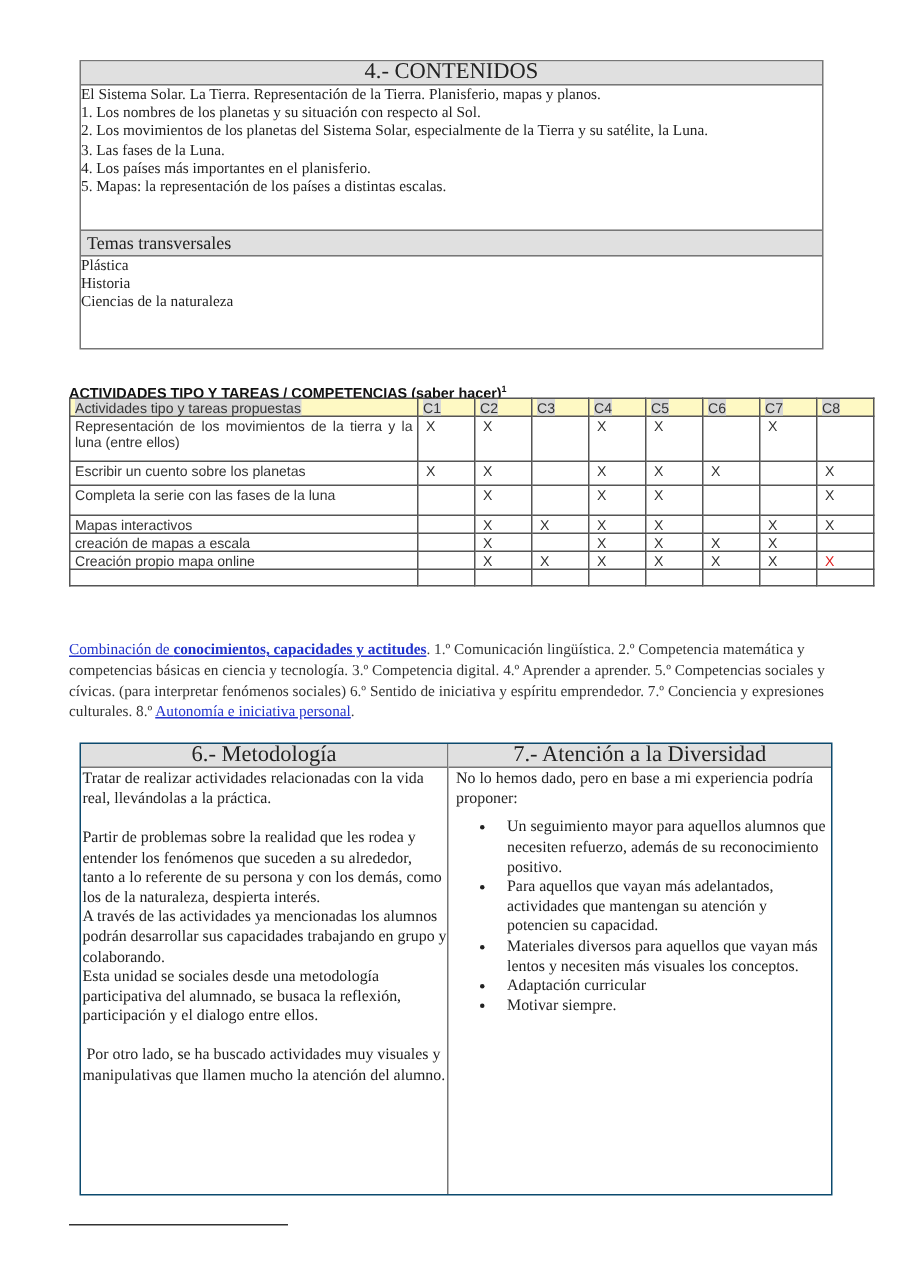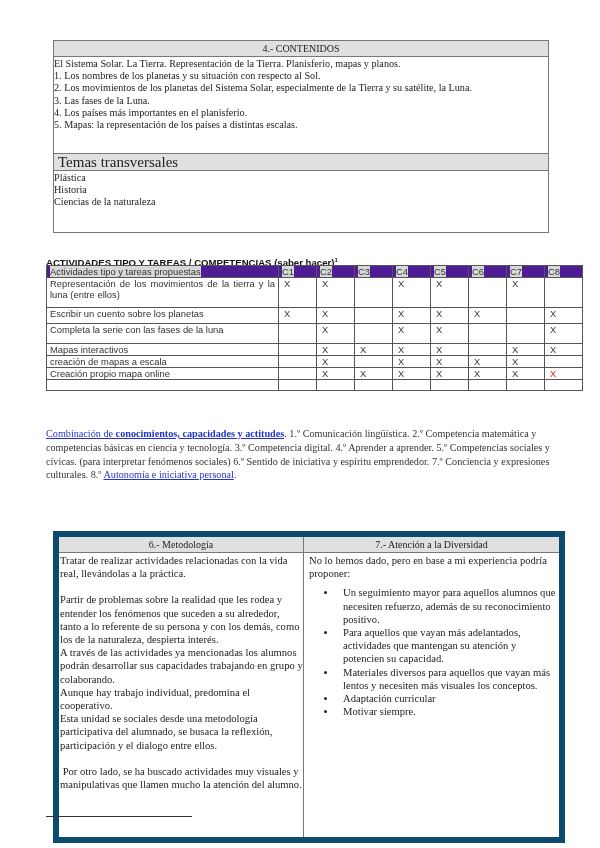--- a/index.html
+++ b/index.html
@@ -1,43 +1,43 @@
 <!DOCTYPE html>
 <html><head>
 <meta charset="utf-8">
 <style>
   html, body { margin:0; padding:0; background:#ffffff; }
   body { width:600px; height:848px; position:relative; overflow:hidden;
          font-family:"Liberation Serif", serif; color:#222; font-size:10.2px; line-height:12.2px; }
 
   
   #contenidos { position:absolute; left:53px; top:40px; width:494px; border:1px solid #777; }
-  .hdr { background:#e0e0e0; border-bottom:1px solid #777; text-align:center; height:15px; line-height:15px; font-size:10px; }
-  .sub-hdr { background:#e0e0e0; border-top:1px solid #777; border-bottom:1px solid #777; height:16px; line-height:16px; padding-left:4px; font-size:15px; }
+  .hdr { background:#e0e0e0; border-bottom:1px solid #777; text-align:center; height:15px; line-height:15px; font-size:15px; }
+  .sub-hdr { background:#e0e0e0; border-top:1px solid #777; border-bottom:1px solid #777; height:16px; line-height:16px; padding-left:4px; font-size:12px; }
   .cnt-body { padding:1px 0 0 0; height:95px; }
   .cnt-body div, .temas div { white-space:nowrap; }
   .temas { height:60px; padding-top:1px; }
 
   
   #act-title { position:absolute; left:46px; top:254px; font-family:"Liberation Sans", sans-serif; font-weight:bold; font-size:9.6px; color:#111; white-space:nowrap; }
   #act-title sup { font-size:6px; font-weight:bold; }
   table.act { position:absolute; left:46px; top:265px; border-collapse:collapse; font-family:"Liberation Sans", sans-serif; font-size:9.4px; color:#333; table-layout:fixed; }
   table.act td { border:1px solid #555; padding:0 3px; vertical-align:top; line-height:11px; }
-  table.act tr.head td { background:#4c1d95; }
+  table.act tr.head td { background:#fef9c3; }
   table.act tr.head td span { background:#d8d8d8; }
   table.act td.x { padding-left:5px; }
   table.act td.red { color:#e02020; }
 
   
   #comp-text { position:absolute; left:46px; top:427px; width:520px; font-size:10.2px; line-height:13.8px; color:#333; }
   #comp-text a { color:#2233cc; text-decoration:underline; }
   #comp-text a b { font-weight:bold; }
 
   
-  #md { position:absolute; left:53px; top:495px; width:500px; border:6px solid #0c4a6e; display:flex;margin-top:36px; }
+  #md { position:absolute; left:53px; top:495px; width:500px; border:1px solid #0c4a6e; display:flex; }
   .col { position:relative; }
   .col.left { width:244px; border-right:1px solid #777; }
   .col.right { width:255px; }
   .col .hdr { height:15px; line-height:15px; }
   .col .body { padding:1px 0 0 1px; font-size:10.6px; line-height:13.2px; color:#222; }
   .col.left .body { height:283px; }
   .col.right .body { padding-left:5px; }
   .col p { margin:0; }
   .gap { height:13px; }
   ul.div-list { margin:6px 0 0 0; padding-left:28px; }
@@ -175,21 +175,20 @@
 <div id="comp-text"><a><span>Combinación de </span><b>conocimientos, capacidades y actitudes</b></a><span>. 1.º Comunicación lingüística. 2.º Competencia matemática y competencias básicas en ciencia y tecnología. 3.º Competencia digital. 4.º Aprender a aprender. 5.º Competencias sociales y cívicas. (para interpretar fenómenos sociales) 6.º Sentido de iniciativa y espíritu emprendedor. 7.º Conciencia y expresiones culturales. 8.º </span><a>Autonomía e iniciativa personal</a><span>.</span></div>
 
 <div id="md">
   <div class="col left">
     <div class="hdr">6.- Metodología</div>
     <div class="body">
       <p>Tratar de realizar actividades relacionadas con la vida real, llevándolas a la práctica.</p>
       <div class="gap"></div>
       <p>Partir de problemas sobre la realidad que les rodea y entender los fenómenos que suceden a su alrededor, tanto a lo referente de su persona y con los demás, como los de la naturaleza, despierta interés.</p>
       <p>A través de las actividades ya mencionadas los alumnos podrán desarrollar sus capacidades trabajando en grupo y colaborando.</p>
-      <p>Aunque hay trabajo individual, predomina el cooperativo.</p>
       <p>Esta unidad se sociales desde una metodología participativa del alumnado, se busaca la reflexión, participación y el dialogo entre ellos.</p>
       <div class="gap"></div>
       <p style="white-space:pre-wrap"> Por otro lado, se ha buscado actividades muy visuales y manipulativas que llamen mucho la atención del alumno.</p>
     </div>
   </div>
   <div class="col right">
     <div class="hdr">7.- Atención a la Diversidad</div>
     <div class="body">
       <p>No lo hemos dado, pero en base a mi experiencia podría proponer:</p>
       <ul class="div-list">

